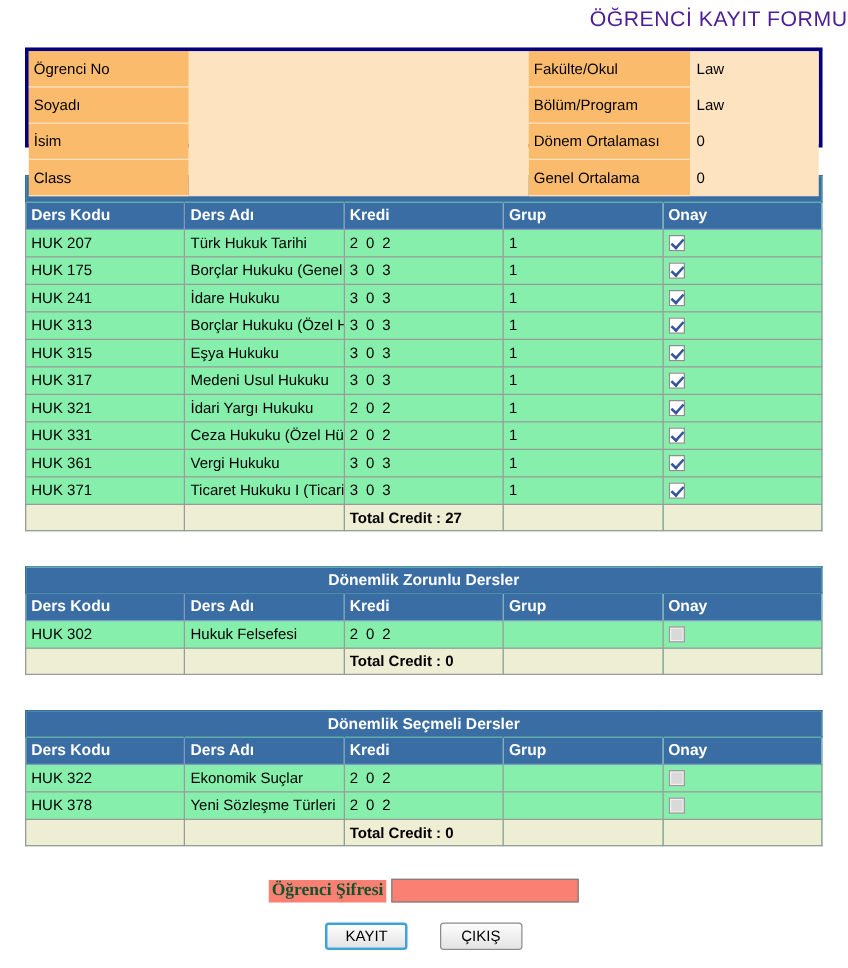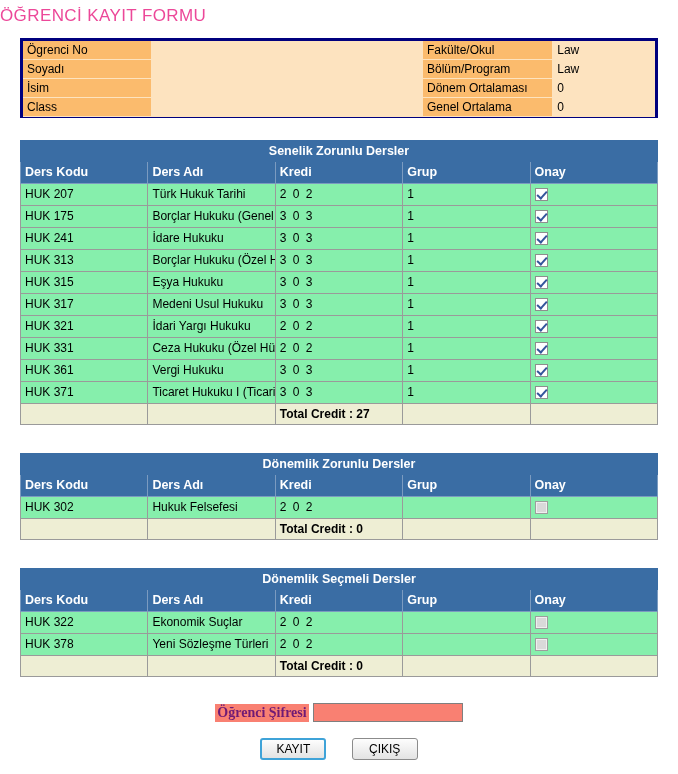--- a/index.html
+++ b/index.html
@@ -11,45 +11,45 @@
     height: 774px;
     background: #ffffff;
     font-family: "Liberation Sans", sans-serif;
     font-size: 12px;
     color: #000000;
     overflow: hidden;
   }
 
   
   .page-title {
-    text-align: left;
+    text-align: right;
     font-size: 17px;
     font-weight: normal;
     letter-spacing: 0.4px;
     padding-top: 6px;
     margin: 0 0 12px 0;
-    color: #ec4899;
+    color: #4c1d95;
   }
 
   
   .info-box {
     margin: 0 20px;
     border: 3px solid #00007e;
     background: #fde3bf;
     height: 80px;
     box-sizing: border-box;
     position: relative;
   }
   .info-table {
     border-collapse: collapse;
     width: 100%;
     height: 100%;
   }
   .info-table td {
-    height: 18px;
+    height: 28px;
     padding: 0 0 0 4px;
     font-size: 12px;
     line-height: 18px;
     vertical-align: middle;
     white-space: nowrap;
   }
   td.info-label {
     background: #fbbb6d;
     border-bottom: 1px solid #fde3bf;
   }
@@ -154,21 +154,21 @@
 
   
   .pw-row {
     margin-top: 26px;
     text-align: center;
     white-space: nowrap;
   }
   .pw-label {
     display: inline-block;
     background: #f98072;
-    color: #701a75;
+    color: #14532d;
     font-family: "Liberation Serif", serif;
     font-weight: bold;
     font-size: 14px;
     line-height: 18px;
     padding: 0 2px;
     vertical-align: middle;
   }
   .pw-input {
     display: inline-block;
     width: 148px;

